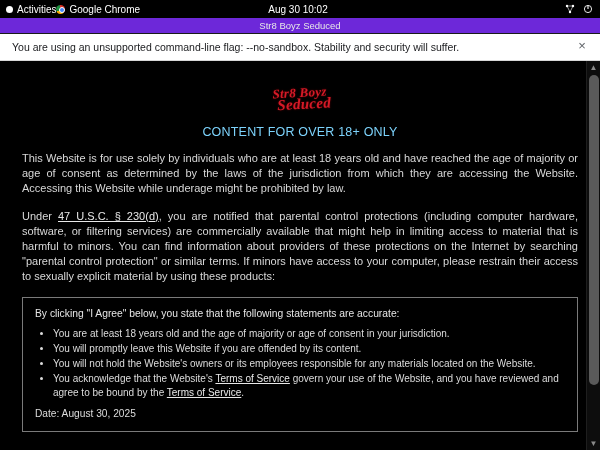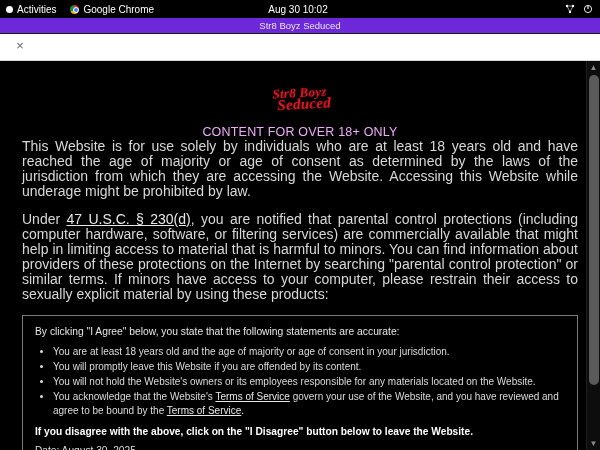--- a/index.html
+++ b/index.html
@@ -13,21 +13,21 @@
   
   .topbar {
     height: 18px;
     background: #000;
     color: #ffffff;
     display: flex;
     align-items: center;
     font-size: 10px;
     position: relative;
   }
-  .topbar .left { display: flex; align-items: flex-end; gap: 14px; padding-left: 6px; }
+  .topbar .left { display: flex; align-items: flex-end; padding-left: 6px; }
   .tb-item { display: flex; align-items: center; gap: 4px; color: #fff; }
   .dot-activities {
     width: 7px; height: 7px; border-radius: 50%;
     background: #ffffff; display: inline-block;
   }
   .chrome-glyph {
     width: 9px; height: 9px; border-radius: 50%;
     background: conic-gradient(#d93025 0 33%, #f9ab00 0 66%, #1e8e3e 0 100%);
     position: relative; display: inline-block;
   }
@@ -92,26 +92,26 @@
     font-size: 13px;
     line-height: 11px;
     letter-spacing: 0.3px;
     text-shadow: 0 0 2px #6b0009;
     transform: rotate(-3deg);
   }
   .logo .l2 { font-size: 15px; display: block; margin-top: 1px; padding-left: 8px; }
   .headline {
     text-align: center;
     font-size: 12.5px;
-    color: #f0abfc;
+    color: #7dd3fc;
     letter-spacing: 0.2px;
-    margin-bottom: 0;
+    margin-bottom: 12px;
   }
   .para {
-    font-size: 14px;
+    font-size: 11px;
     line-height: 15px;
     color: #d8d8d8;
     margin-bottom: 13px;
     text-align: justify;
   }
   .para a, .links a {
     color: #e8e8e8;
     text-decoration: underline;
   }
   .links { font-size: 10.3px; }
@@ -190,20 +190,21 @@
         </svg>
     </span>
   </div>
 </div>
 
 <div class="titlebar">
   <span>Str8 Boyz Seduced</span>
 </div>
 
 <div class="infobar">
+  <div class="msg">You are using an unsupported command-line flag: --no-sandbox. Stability and security will suffer.</div>
   <div class="close">×</div>
 </div>
 
 <div class="viewport">
   <div class="page">
 
     <div class="logo-wrap">
       <span class="logo">
         <span>Str8 Boyz</span>
         <span class="l2">Seduced</span>
@@ -220,21 +221,20 @@
 
 
     <div class="box">
       <div class="box-lead">By clicking "I Agree" below, you state that the following statements are accurate:</div>
       <ul>
         <li>You are at least 18 years old and the age of majority or age of consent in your jurisdiction.</li>
         <li>You will promptly leave this Website if you are offended by its content.</li>
         <li>You will not hold the Website's owners or its employees responsible for any materials located on the Website.</li>
         <li><span>You acknowledge that the Website's </span><a href="#">Terms of Service</a><span> govern your use of the Website, and you have reviewed and agree to be bound by the </span><a href="#">Terms of Service</a><span>.</span></li>
       </ul>
-      <div class="box-note">If you disagree with the above, click on the "I Disagree" button below to leave the Website.</div>
       <div class="box-date">Date: August 30, 2025</div>
     </div>
 
   </div>
 
   <div class="scrollbar">
     <div class="scroll-arrow up">▲</div>
     <div class="scroll-thumb"></div>
     <div class="scroll-arrow down">▼</div>
   </div>

